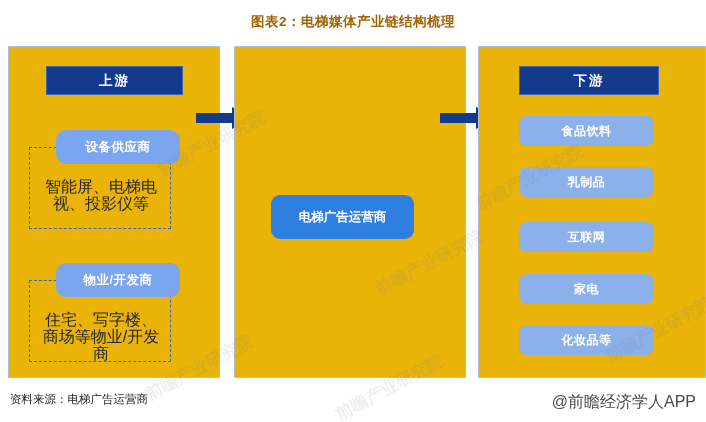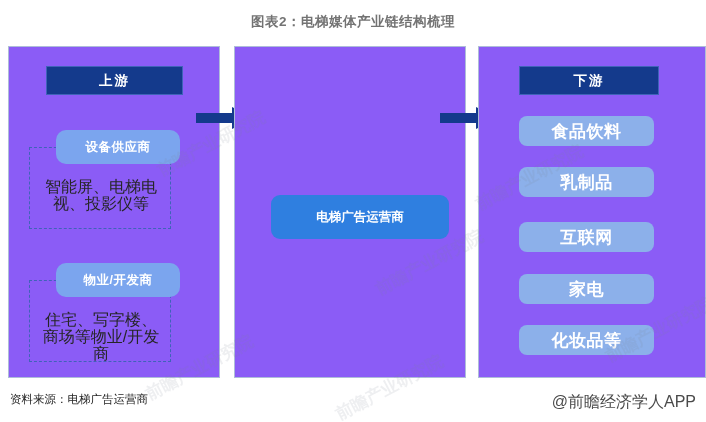--- a/index.html
+++ b/index.html
@@ -17,39 +17,39 @@
 
   
   #chart-title {
     position: absolute;
     top: 13px;
     left: 0;
     width: 706px;
     text-align: center;
     font-size: 13.5px;
     font-weight: bold;
-    color: #737373;
+    color: #a16207;
     letter-spacing: 0.5px;
   }
 
   
   #diagram {
     position: absolute;
     top: 46px;
     left: 0;
     width: 706px;
     height: 334px;
   }
 
   .panel {
     position: absolute;
     top: 0;
     height: 332px;
     border: 1px solid #aebdd8;
-    background: #8b5cf6;
+    background: #eab308;
     box-sizing: border-box;
   }
   #panel-upstream   { left: 8px;   width: 212px; }
   #panel-midstream  { left: 234px; width: 232px; }
   #panel-downstream { left: 478px; width: 228px; }
 
   
   .stage-header {
     position: absolute;
     top: 19px;
@@ -117,21 +117,21 @@
     color: #262626;
     font-size: 16px;
     line-height: 17px;
     text-align: center;
   }
 
   
   .mid-box {
     position: absolute;
     left: 36px;
-    width: 178px;
+    width: 143px;
     background: #2f7fe0;
     border-radius: 9px;
     color: #ffffff;
     font-size: 12.5px;
     font-weight: bold;
     display: flex;
     align-items: center;
     justify-content: center;
     text-align: center;
     line-height: 17px;
@@ -143,21 +143,21 @@
 
   
   .down-box {
     position: absolute;
     left: 40px;
     width: 135px;
     height: 30px;
     background: #8cb0ea;
     border-radius: 8px;
     color: #ffffff;
-    font-size: 17px;
+    font-size: 12px;
     font-weight: bold;
     display: flex;
     align-items: center;
     justify-content: center;
     letter-spacing: 0.5px;
   }
   #down-box-0 { top: 69px; }
   #down-box-1 { top: 120px; }
   #down-box-2 { top: 175px; }
   #down-box-3 { top: 227px; }

